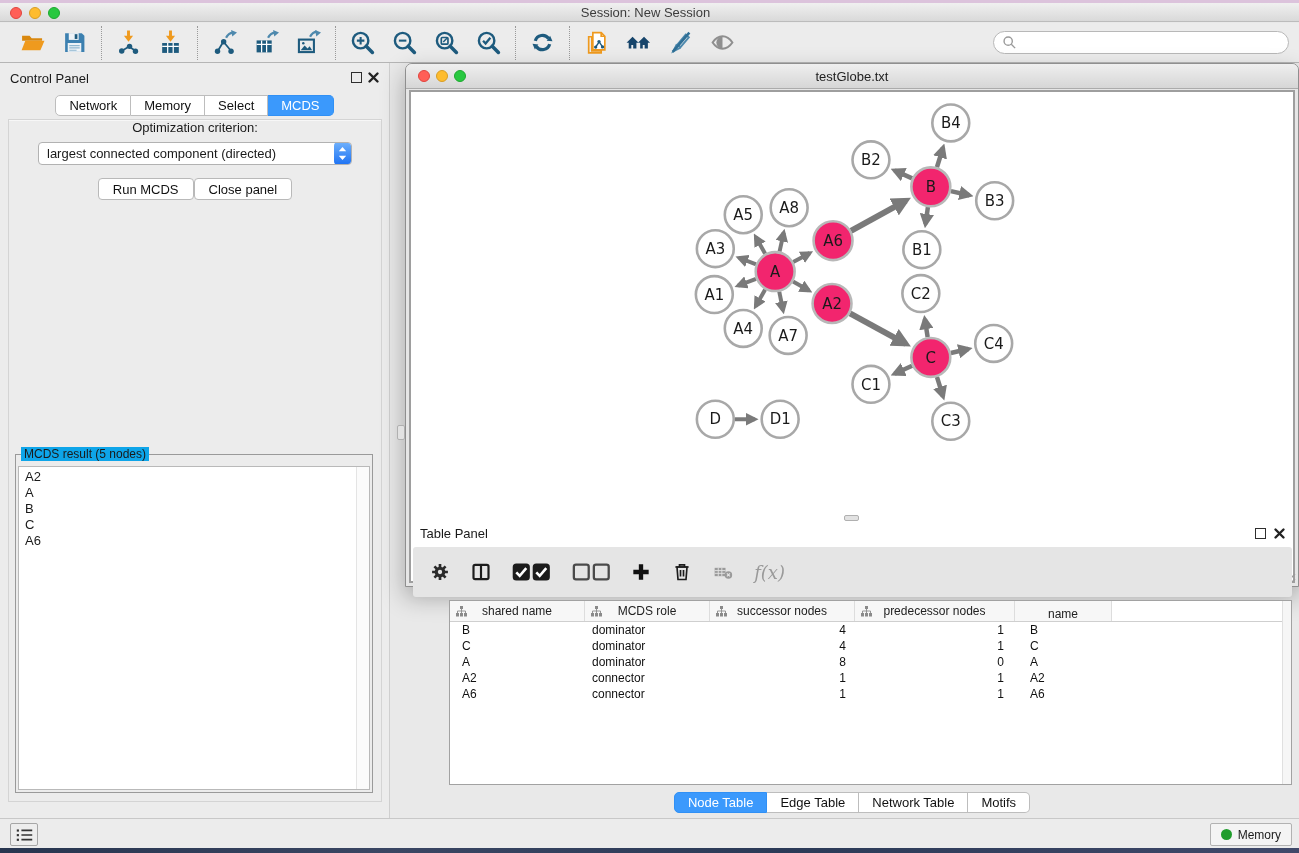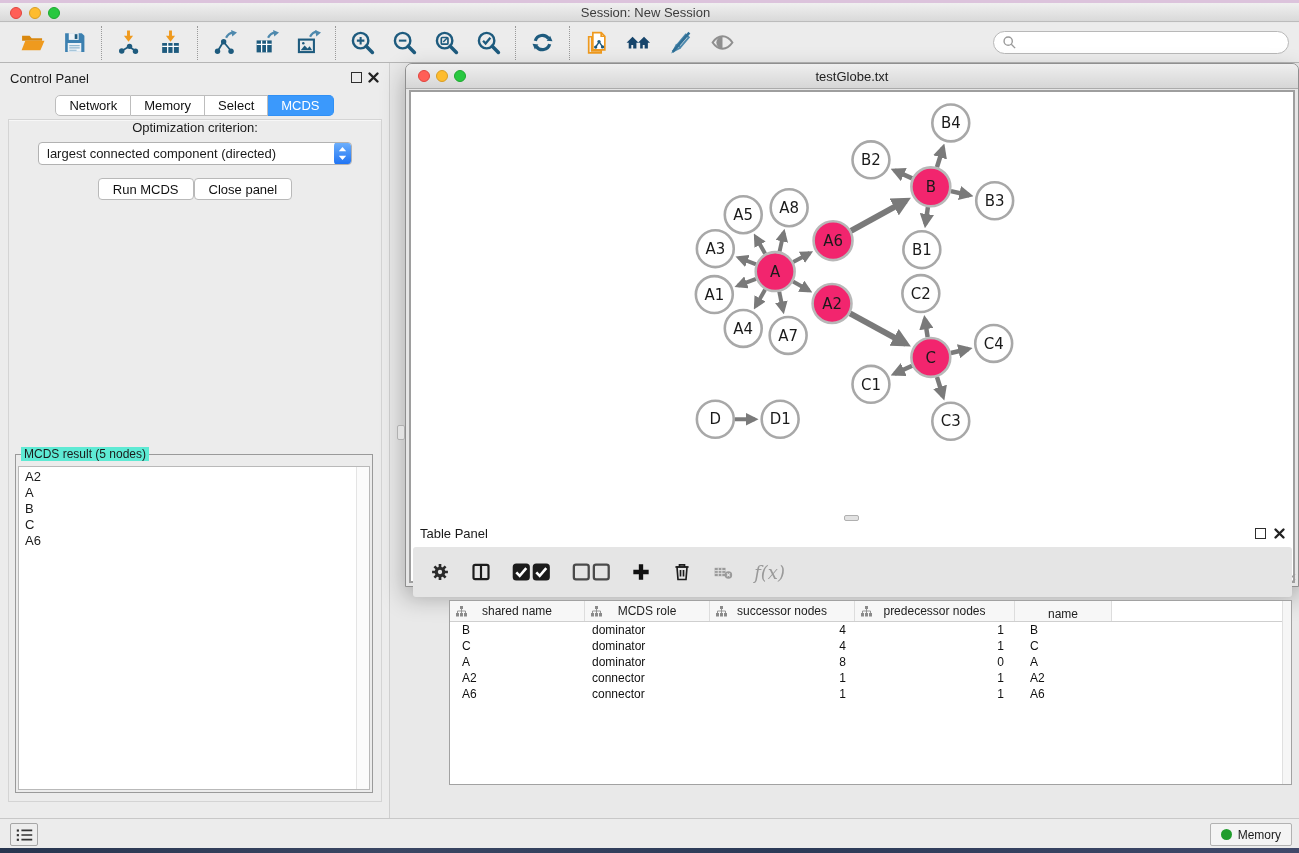--- a/index.html
+++ b/index.html
@@ -51,21 +51,21 @@
     border:1px solid #d4d4d4; box-shadow:inset 0 1px 0 #f7f7f7; }
   .opt-label { text-align:center; font-size:13px; }
   .dropdown { width:314px; height:23px; margin:7px auto 0; background:#fff; border:1px solid #b2b2b2;
     border-radius:4px; display:flex; align-items:center; overflow:hidden; }
   .dd-label { flex:1; font-size:13px; padding-left:8px; white-space:nowrap; }
   .dd-stepper { width:17px; height:23px; flex:none; }
   .btn-row { margin-top:13px; display:flex; justify-content:center; }
   .btn { height:22px; padding:0 14px; background:#fff; border:1px solid #b9b9b9; border-radius:4px;
     font-size:13px; font-family:"Liberation Sans",sans-serif; color:#111; }
   .result-box { position:absolute; left:6px; right:8px; top:334px; bottom:8px; border:1px solid #9a9a9a; }
-  .result-legend { position:absolute; top:-8px; left:5px; background:#5eead4; padding:0 3px; font-size:12px; }
+  .result-legend { position:absolute; top:-8px; left:5px; background:#0ea5e9; padding:0 3px; font-size:12px; }
   .result-list { position:absolute; left:2px; right:2px; top:11px; bottom:2px; background:#fff;
     border:1px solid #b9b9b9; padding-top:2px; overflow:hidden; }
   .result-item { font-size:13px; line-height:16px; padding-left:6px; }
   .result-scroll { position:absolute; right:0; top:0; bottom:0; width:13px; background:#fbfbfb; border-left:1px solid #e4e4e4; }
 
   
   .netwin { position:absolute; left:405px; top:63px; width:894px; height:524px; background:#e6e6e6;
     border:1px solid #8f8f8f; border-radius:7px 7px 0 0; box-shadow:0 10px 24px rgba(0,0,0,.3);padding-left:25px; }
   .nw-title { position:absolute; top:0; left:0; right:0; height:25px;
     background:linear-gradient(#efefef,#d6d6d6); border-bottom:1px solid #ababab; border-radius:6px 6px 0 0; }
@@ -597,20 +597,26 @@
         <div class="t-row">
           <div class="td" style="width: 135px; padding-left: 12px;">A6</div>
           <div class="td" style="width: 125px; padding-left: 7px;">connector</div>
           <div class="td" style="width: 145px; text-align: right; padding-right: 9px;">1</div>
           <div class="td" style="width: 160px; text-align: right; padding-right: 11px;">1</div>
           <div class="td" style="width: 97px; padding-left: 15px;">A6</div>
         </div>
       </div>
     <div class="t-vscroll"></div>
   </div>
+  <div class="tp-tabs" id="tp-tabs">
+      <div class="seg-tab active">Node Table</div>
+      <div class="seg-tab">Edge Table</div>
+      <div class="seg-tab">Network Table</div>
+      <div class="seg-tab">Motifs</div>
+    </div>
 </div>
 
 <div class="statusbar">
   <div class="list-btn">
     <svg viewBox="0 0 22 18">
       <path d="M7 3h14M7 9h14M7 15h14" stroke="#333" stroke-width="2.2" fill="none"></path>
       <rect x="1" y="1.8" width="2.8" height="2.8" fill="#333"></rect>
         <rect x="1" y="7.8" width="2.8" height="2.8" fill="#333"></rect>
         <rect x="1" y="13.8" width="2.8" height="2.8" fill="#333"></rect>
     </svg>

